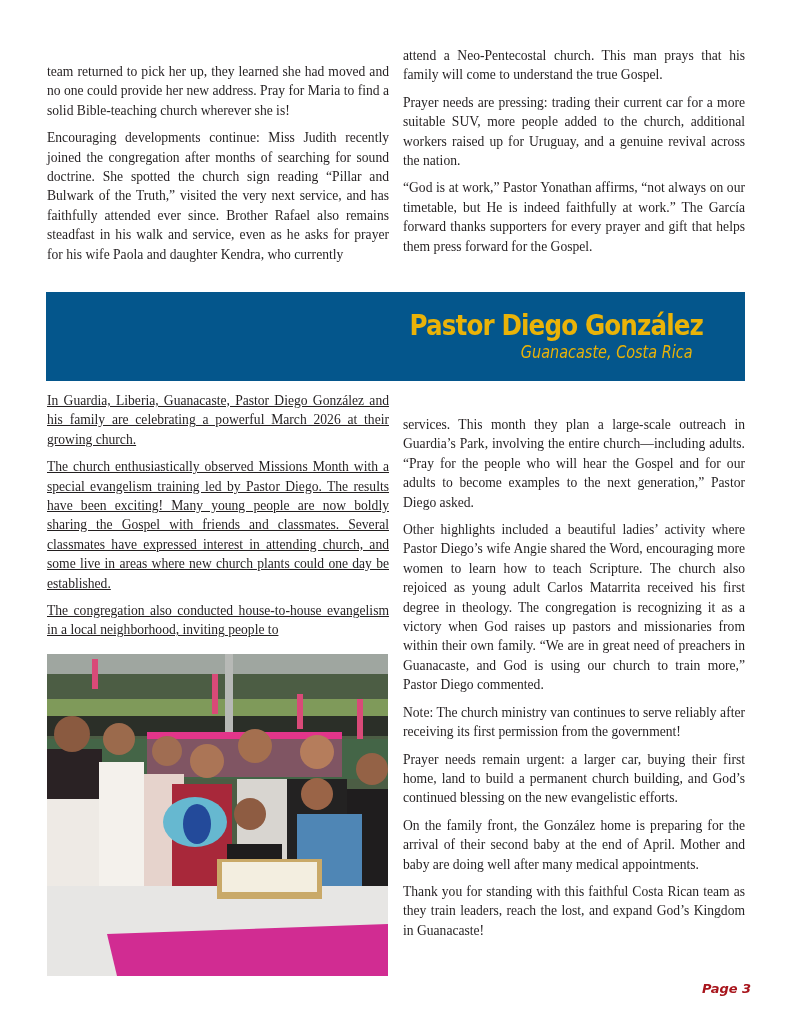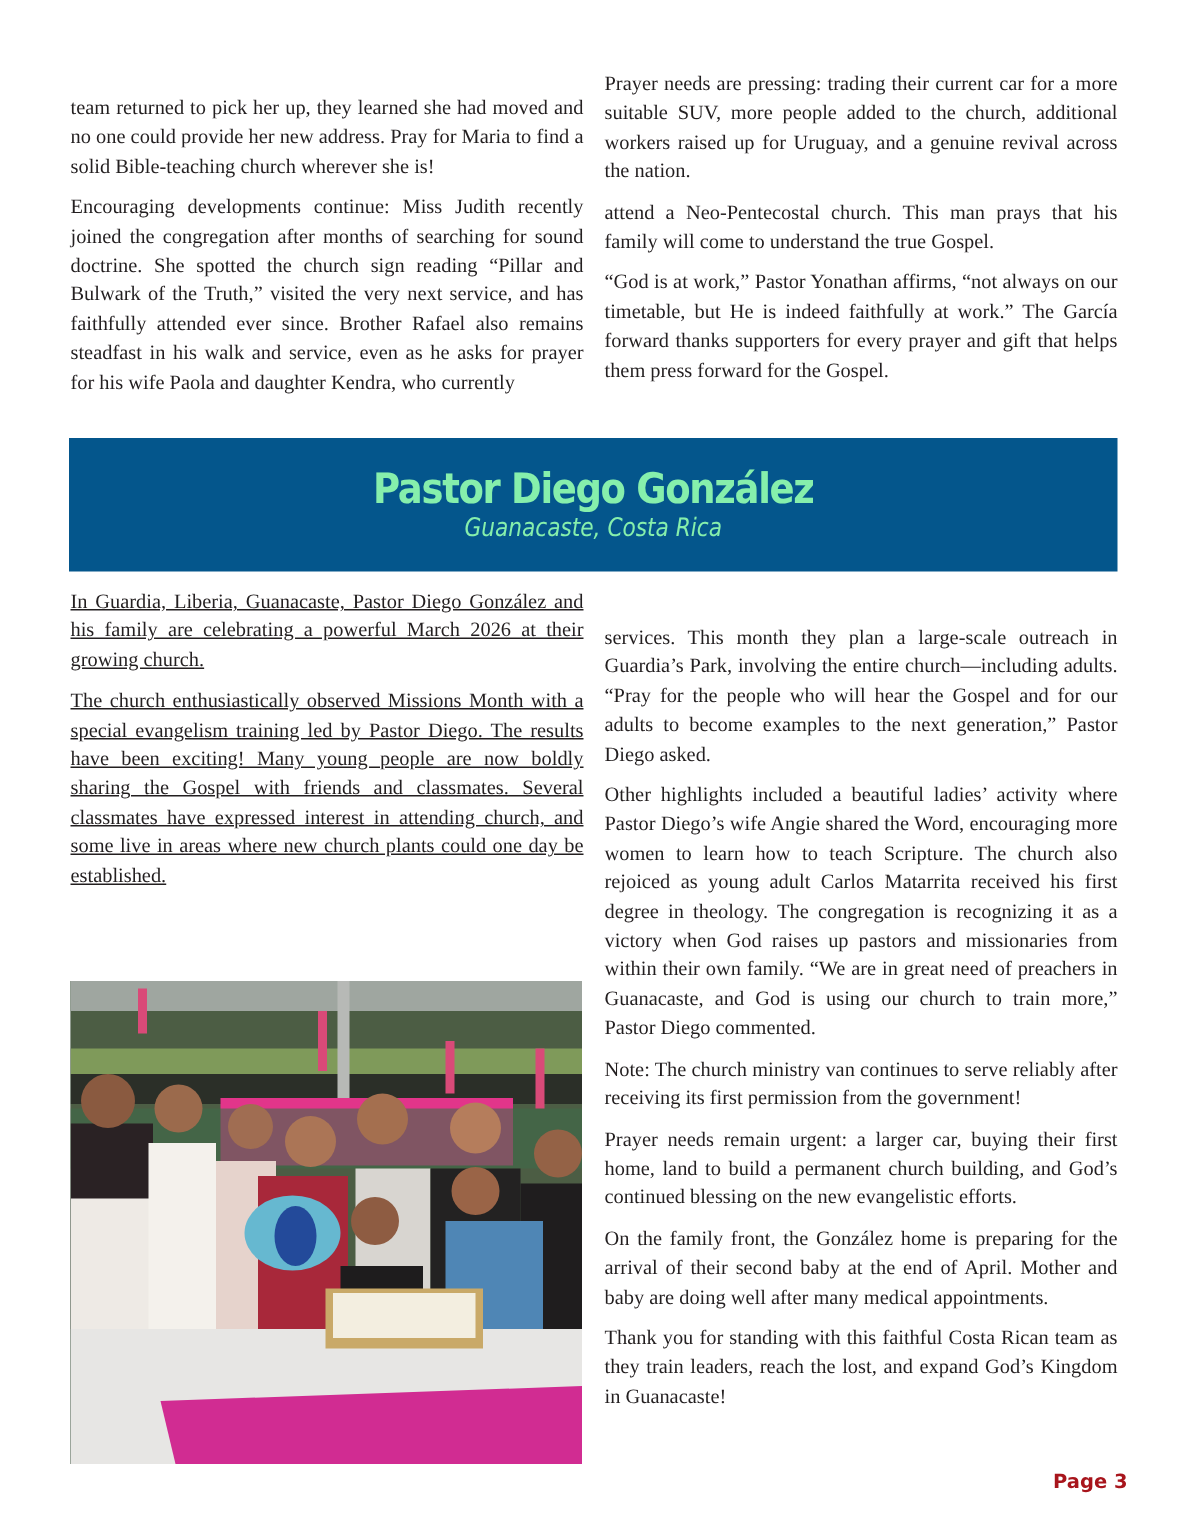--- a/index.html
+++ b/index.html
@@ -6,53 +6,54 @@
   body { width: 791px; height: 1024px; position: relative; overflow: hidden;
          font-family: "Liberation Serif", "DejaVu Serif", serif; color: #231f20; }
   .col { position: absolute; width: 342px; font-size: 13.6px; line-height: 19.4px;
          text-align: justify; }
   .col p { margin: 0 0 8px 0; }
   #col-top-left { left: 47px; top: 46px; margin-top: 16px; }
   #col-top-right { left: 403px; top: 46px; }
   #col-bot-left { left: 47px; top: 391px; text-decoration: underline; }
   #col-bot-right { left: 403px; top: 391px; margin-top: 24px; }
   .banner { position: absolute; left: 46px; top: 292px; width: 699px; height: 89px;
-            background: #04568c; text-align: center; color: #86efac; }
+            background: #04568c; text-align: right; color: #eab308; }
   .banner-title { font-family: "DejaVu Sans", sans-serif; font-weight: bold;
                   font-size: 28px; letter-spacing: -1px; margin-top: 18px; line-height: 32px;
                   transform: scaleX(0.88); }
   .banner-sub { font-family: "DejaVu Sans", sans-serif; font-style: italic; font-size: 17px;
                 line-height: 20px; transform: scaleX(0.85); }
   .photo { position: absolute; left: 47px; top: 654px; width: 341px; height: 322px;
            overflow: hidden; background: #3a4e3a; }
   .page-num { position: absolute; left: 702px; top: 981px; font-family: "DejaVu Sans", sans-serif;
-              font-weight: bold; font-size: 13px; color: #a8151c; }
+              font-weight: bold; font-style: italic; font-size: 13px; color: #a8151c; }
 </style>
 </head>
 <body>
 
 <div class="col" id="col-top-left">
   <p>team returned to pick her up, they learned she had moved and no one could provide her new address. Pray for Maria to find a solid Bible-teaching church wherever she is!</p>
   <p>Encouraging developments continue: Miss Judith recently joined the congregation after months of searching for sound doctrine. She spotted the church sign reading “Pillar and Bulwark of the Truth,” visited the very next service, and has faithfully attended ever since. Brother Rafael also remains steadfast in his walk and service, even as he asks for prayer for his wife Paola and daughter Kendra, who currently</p>
 </div>
 
 <div class="col" id="col-top-right">
+  <p>attend a Neo-Pentecostal church. This man prays that his family will come to understand the true Gospel.</p>
   <p>Prayer needs are pressing: trading their current car for a more suitable SUV, more people added to the church, additional workers raised up for Uruguay, and a genuine revival across the nation.</p>
-  <p>attend a Neo-Pentecostal church. This man prays that his family will come to understand the true Gospel.</p>
   <p>“God is at work,” Pastor Yonathan affirms, “not always on our timetable, but He is indeed faithfully at work.” The García forward thanks supporters for every prayer and gift that helps them press forward for the Gospel.</p>
 </div>
 
 <div class="banner">
   <div class="banner-title">Pastor Diego González</div>
   <div class="banner-sub">Guanacaste, Costa Rica</div>
 </div>
 
 <div class="col" id="col-bot-left">
   <p>In Guardia, Liberia, Guanacaste, Pastor Diego González and his family are celebrating a powerful March 2026 at their growing church.</p>
   <p>The church enthusiastically observed Missions Month with a special evangelism training led by Pastor Diego. The results have been exciting! Many young people are now boldly sharing the Gospel with friends and classmates. Several classmates have expressed interest in attending church, and some live in areas where new church plants could one day be established.</p>
+  <p>The congregation also conducted house-to-house evangelism in a local neighborhood, inviting people to</p>
 </div>
 
 <div class="photo" title="Group of women and girls standing behind a table with a cake and pink tablecloth">
   <svg width="341" height="322" viewBox="0 0 341 322">
     <rect x="0" y="0" width="341" height="322" fill="#4c5d44"></rect>
     <rect x="0" y="0" width="341" height="20" fill="#9fa6a0"></rect>
     <rect x="0" y="45" width="341" height="20" fill="#7f9a5a"></rect>
     <rect x="0" y="62" width="341" height="20" fill="#2b2f28"></rect>
     <rect x="178" y="0" width="8" height="80" fill="#b7b9b6"></rect>
     <rect x="100" y="78" width="195" height="45" fill="#e2358a"></rect>

